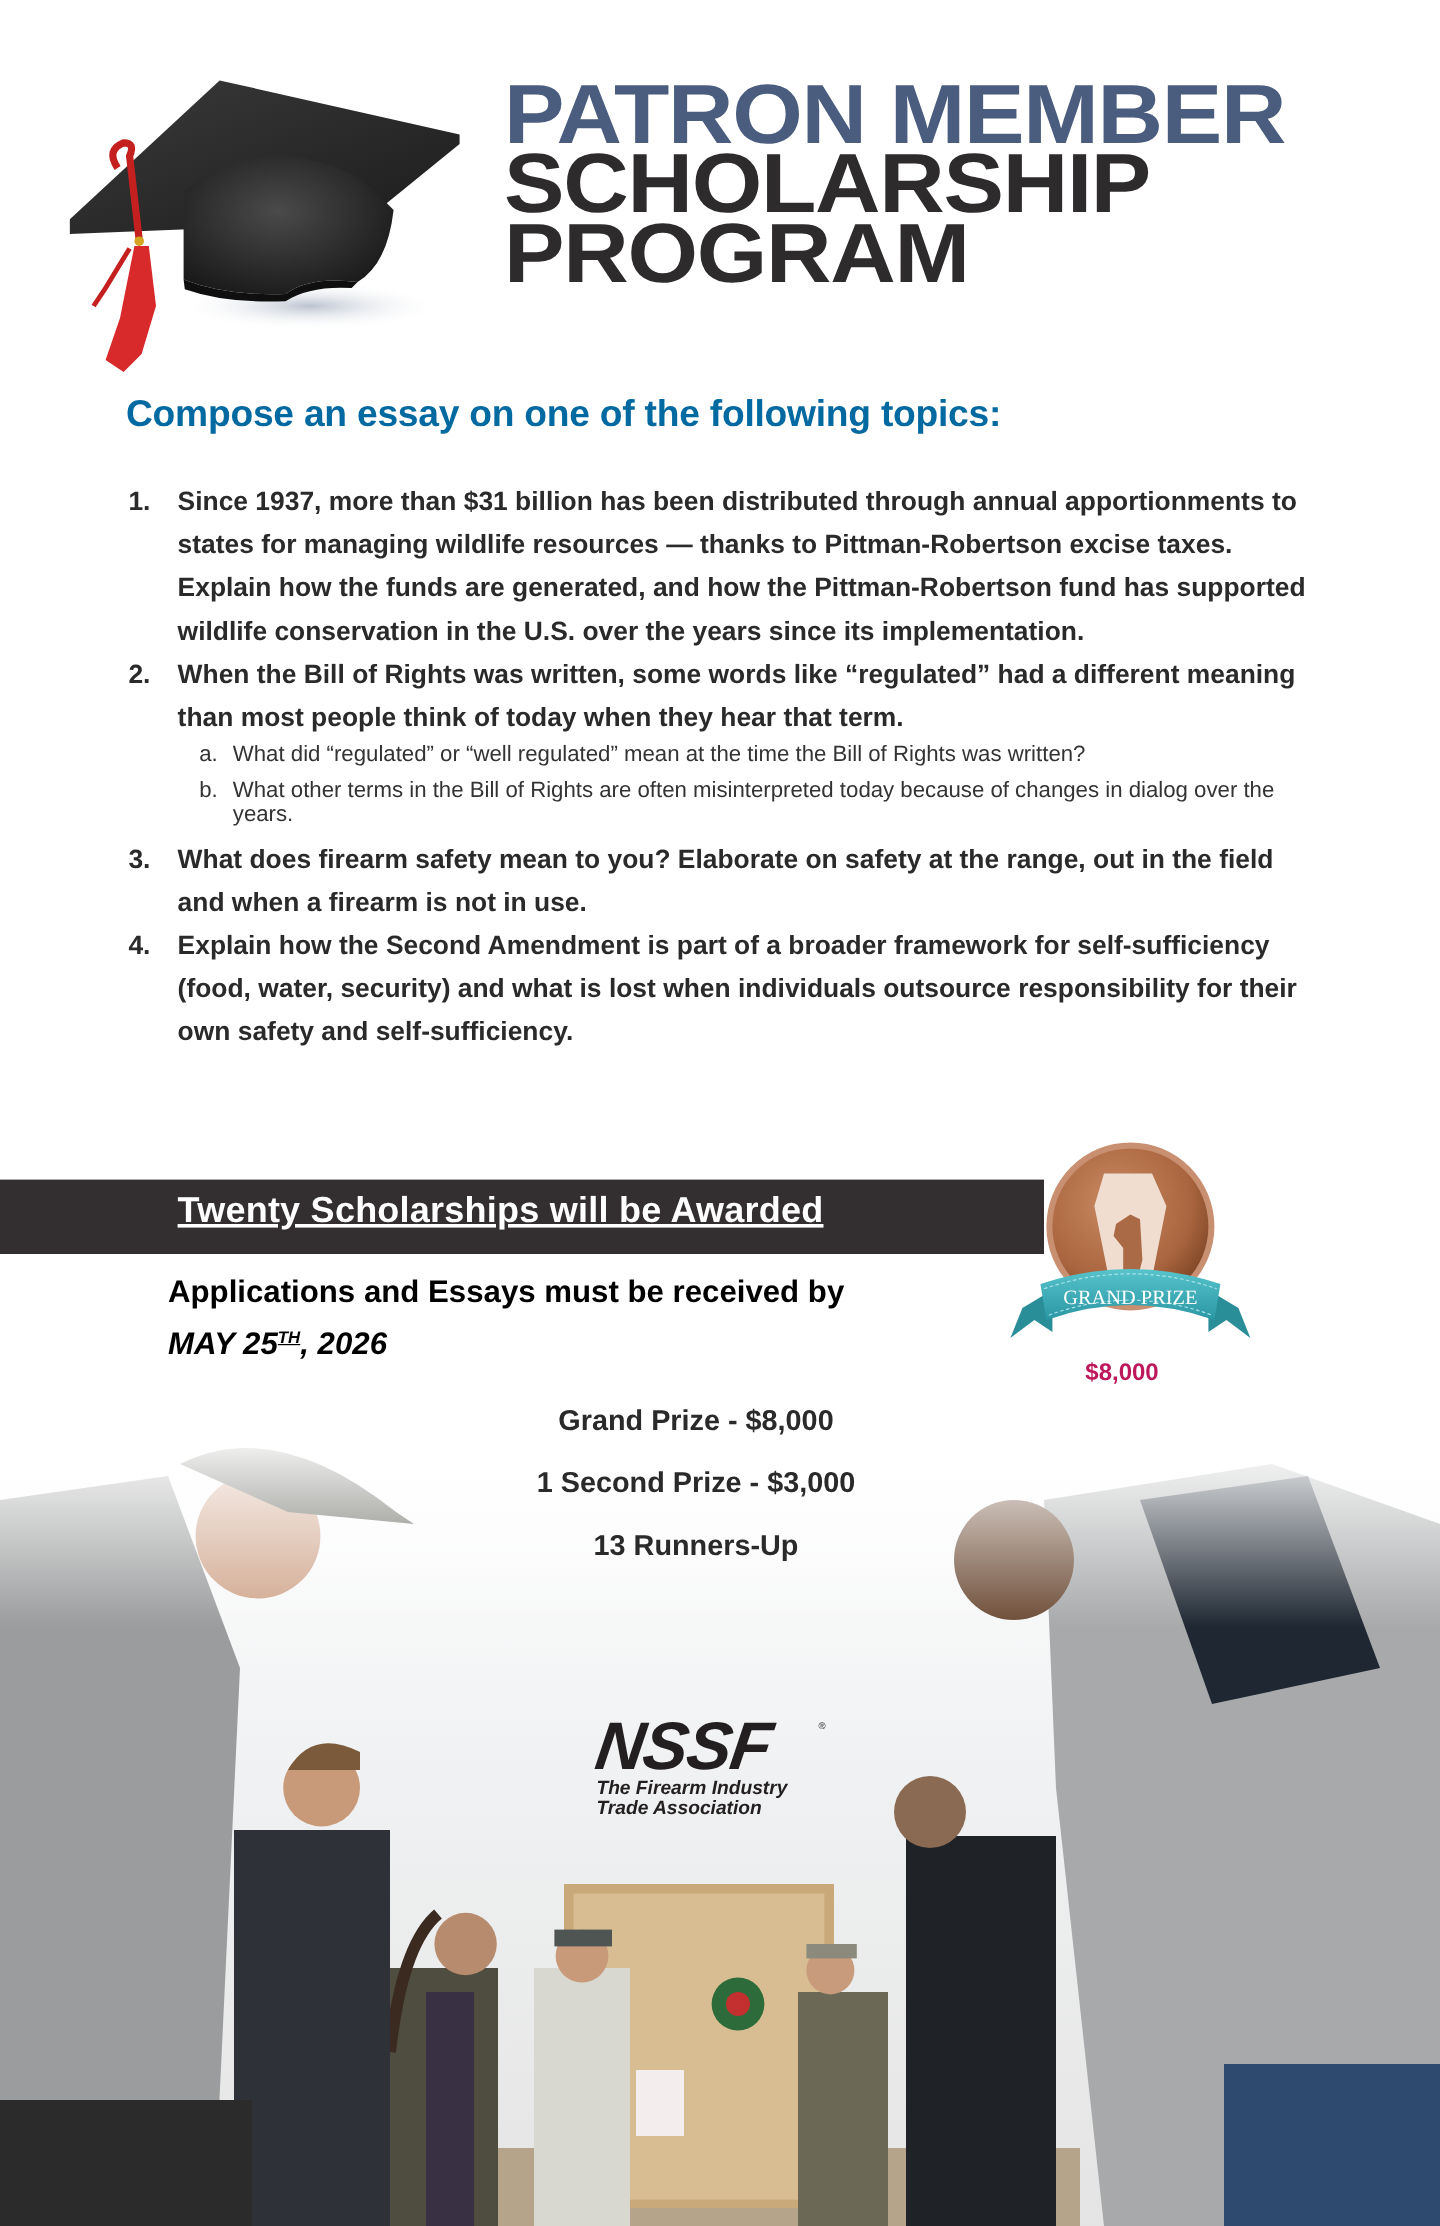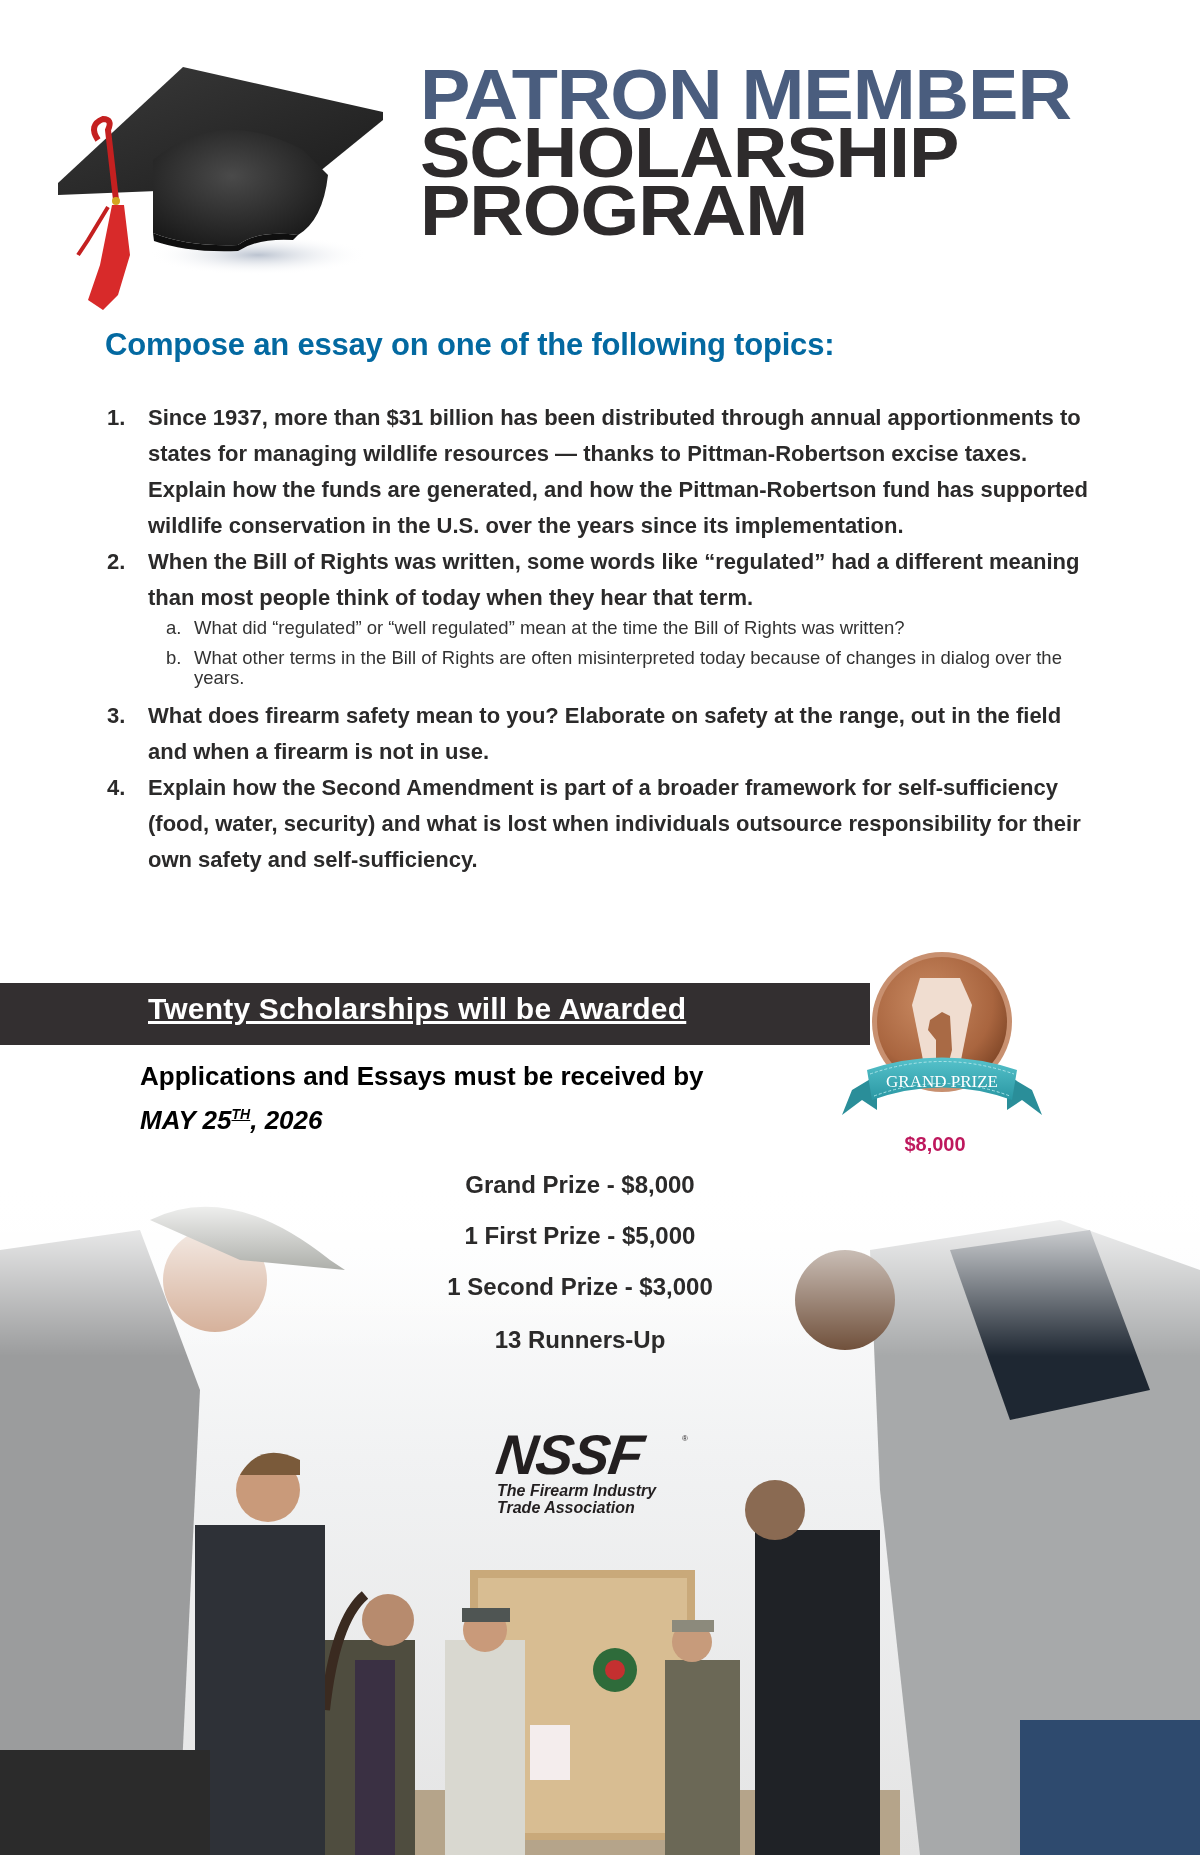--- a/index.html
+++ b/index.html
@@ -194,21 +194,20 @@
     <path d="M870 60 L1060 30 L1200 80 L1200 665 L920 665 L880 300 Z" fill="#a7a9aa"></path>
     <path d="M950 60 L1090 40 L1150 200 L1010 230 Z" fill="#1e2732"></path>
     <circle cx="845" cy="110" r="50" fill="#6b4a34"></circle>
     <rect x="1020" y="530" width="180" height="135" fill="#2e4a6e"></rect>
     <rect width="1200" height="665" fill="url(#fadeTop)"></rect>
   </svg>
 </div>
 
 <div class="prizes">
   <div class="prize">Grand Prize - $8,000</div>
-  <div class="prize">1 First Prize - $5,000</div>
   <div class="prize">1 Second Prize - $3,000</div>
   <div class="prize multi">13 Runners-Up</div>
 </div>
 
 <div class="nssf">
   <span class="nssf-word">NSSF</span>
   <span class="nssf-reg">®</span>
   <div class="nssf-tag">The Firearm Industry</div>
   <div class="nssf-tag">Trade Association</div>
 </div>

